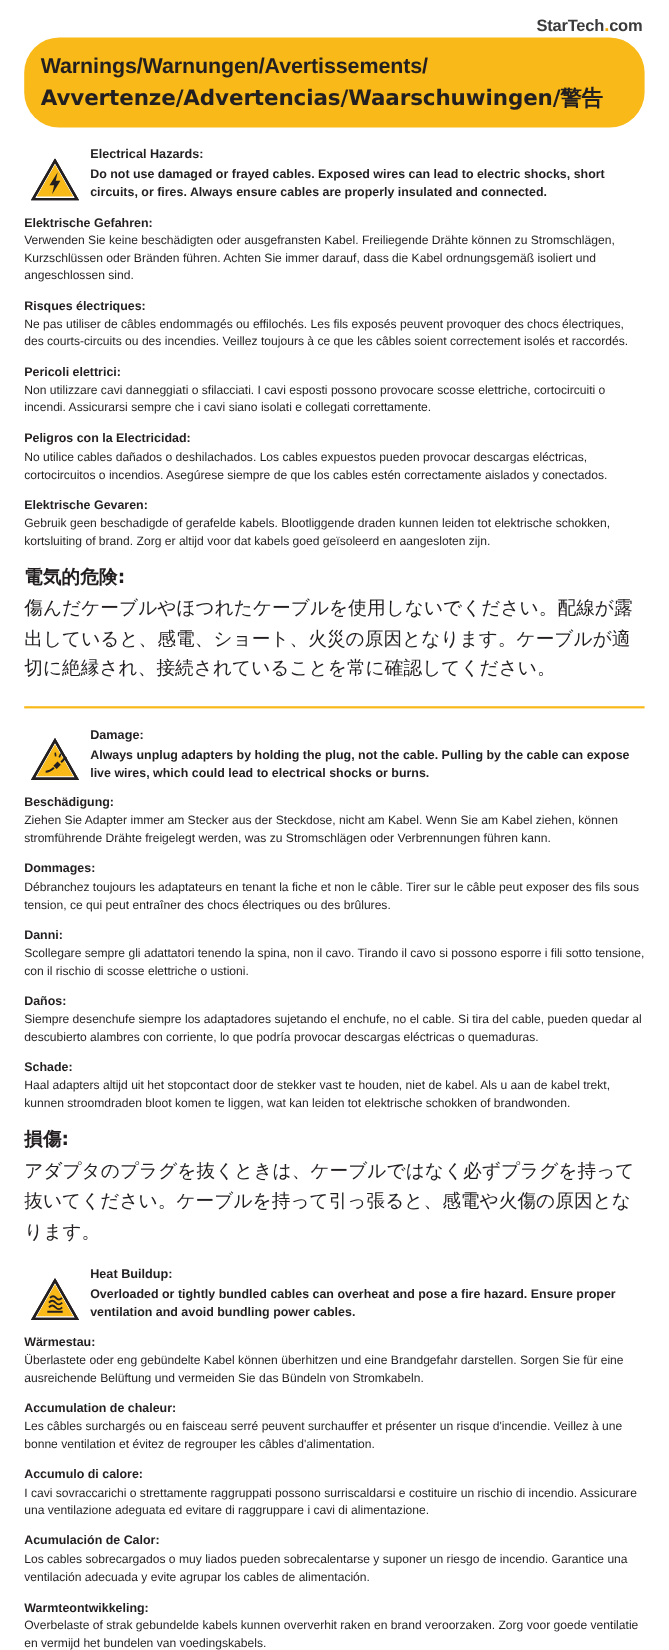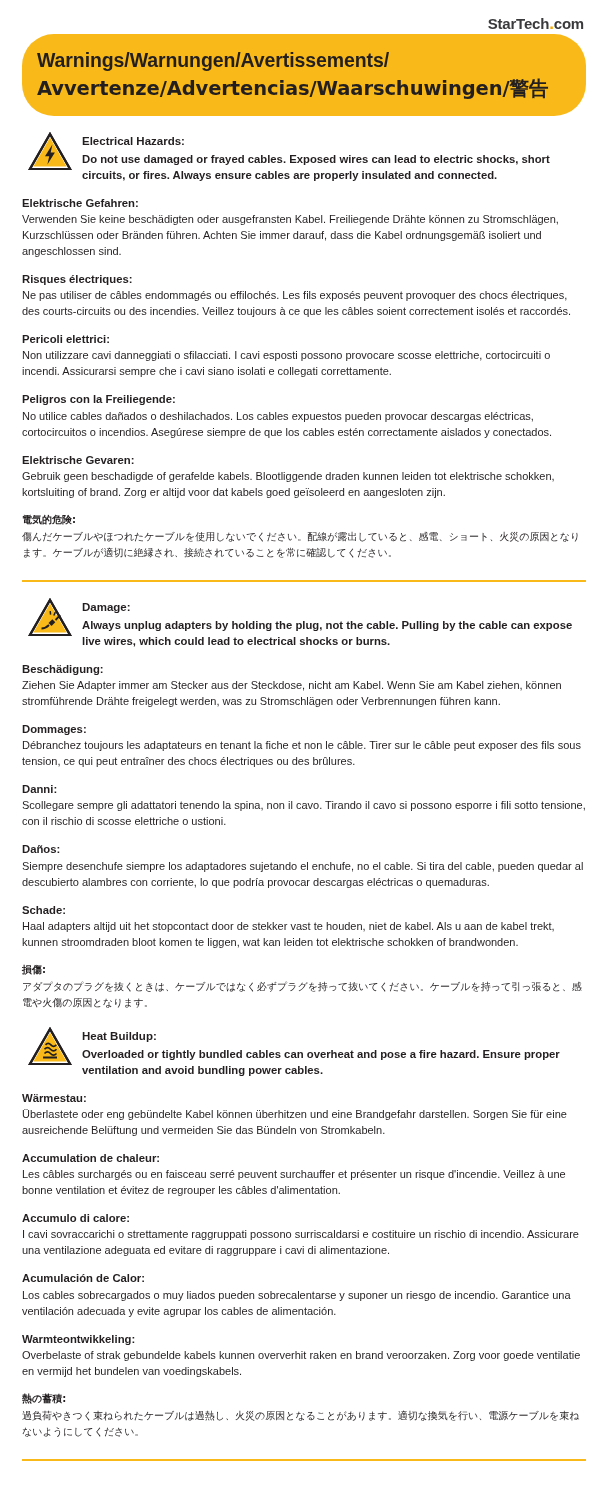--- a/index.html
+++ b/index.html
@@ -51,21 +51,21 @@
     color: #231f20;
     line-height: 1.42;
     letter-spacing: -0.1px;
   }
   .title-block .line.jp { font-family: "DejaVu Sans", sans-serif; }
 
   
   .section { padding-top: 14px; }
   .sec-head {
     display: flex;
-    align-items: flex-start;
+    align-items: flex-end;
     gap: 10px;
     padding-left: 6px;
   }
   .warn-icon {
     flex: 0 0 auto;
     width: 44px;
     height: 40px;
     position: relative;
     margin-top: 2px;
   }
@@ -89,21 +89,21 @@
     line-height: 1.45;
     margin: 0 0 1px 0;
   }
   .block .p {
     font-size: 11px;
     line-height: 1.45;
     margin: 0;
   }
   .block.jp .h, .block.jp .p {
     font-family: "DejaVu Sans", sans-serif;
-    font-size: 10px;
+    font-size: 17px;
     line-height: 1.62;
   }
   .divider {
     height: 2px;
     background: #f8b919;
     margin: 19px 0 0 0;
   }
   .sec-head-text .sec-body { max-width: 492px; font-weight: bold; }
 </style>
 </head>
@@ -142,21 +142,21 @@
     </div>
     <div class="block">
       <div class="h">Risques électriques:</div>
       <div class="p">Ne pas utiliser de câbles endommagés ou effilochés. Les fils exposés peuvent provoquer des chocs électriques, des courts-circuits ou des incendies. Veillez toujours à ce que les câbles soient correctement isolés et raccordés.</div>
     </div>
     <div class="block">
       <div class="h">Pericoli elettrici:</div>
       <div class="p">Non utilizzare cavi danneggiati o sfilacciati. I cavi esposti possono provocare scosse elettriche, cortocircuiti o incendi. Assicurarsi sempre che i cavi siano isolati e collegati correttamente.</div>
     </div>
     <div class="block">
-      <div class="h">Peligros con la Freiliegende:</div>
+      <div class="h">Peligros con la Electricidad:</div>
       <div class="p">No utilice cables dañados o deshilachados. Los cables expuestos pueden provocar descargas eléctricas, cortocircuitos o incendios. Asegúrese siempre de que los cables estén correctamente aislados y conectados.</div>
     </div>
     <div class="block">
       <div class="h">Elektrische Gevaren:</div>
       <div class="p">Gebruik geen beschadigde of gerafelde kabels. Blootliggende draden kunnen leiden tot elektrische schokken, kortsluiting of brand. Zorg er altijd voor dat kabels goed geïsoleerd en aangesloten zijn.</div>
     </div>
     <div class="block jp">
       <div class="h">電気的危険:</div>
       <div class="p">傷んだケーブルやほつれたケーブルを使用しないでください。配線が露出していると、感電、ショート、火災の原因となります。ケーブルが適切に絶縁され、接続されていることを常に確認してください。</div>
     </div>

